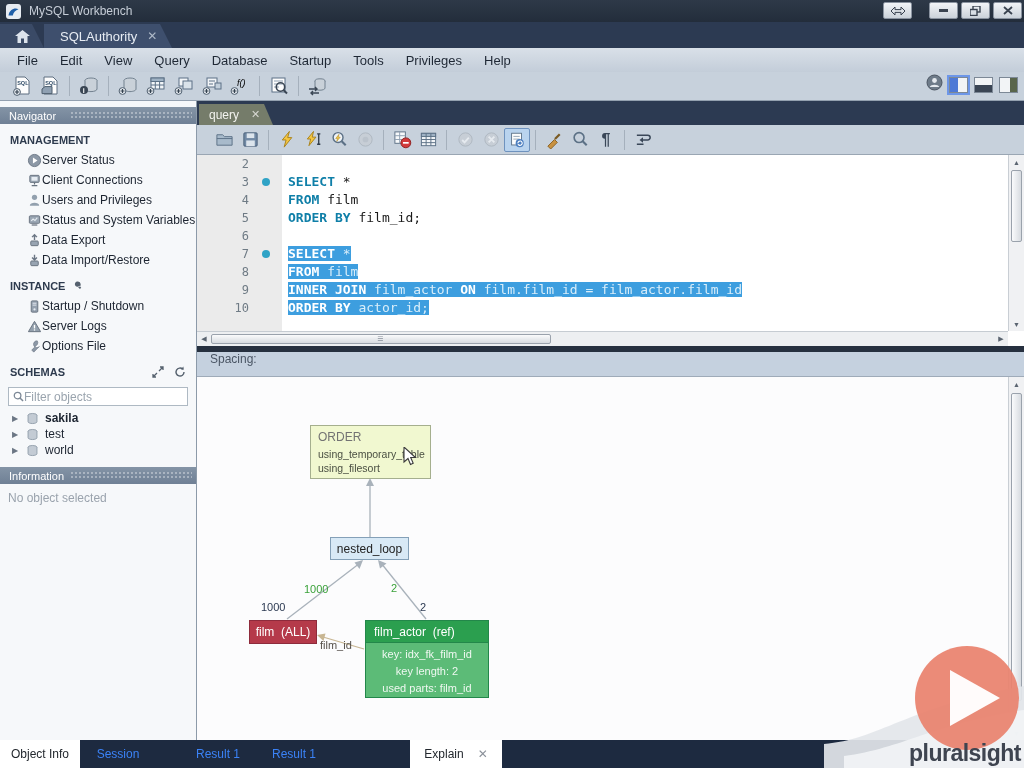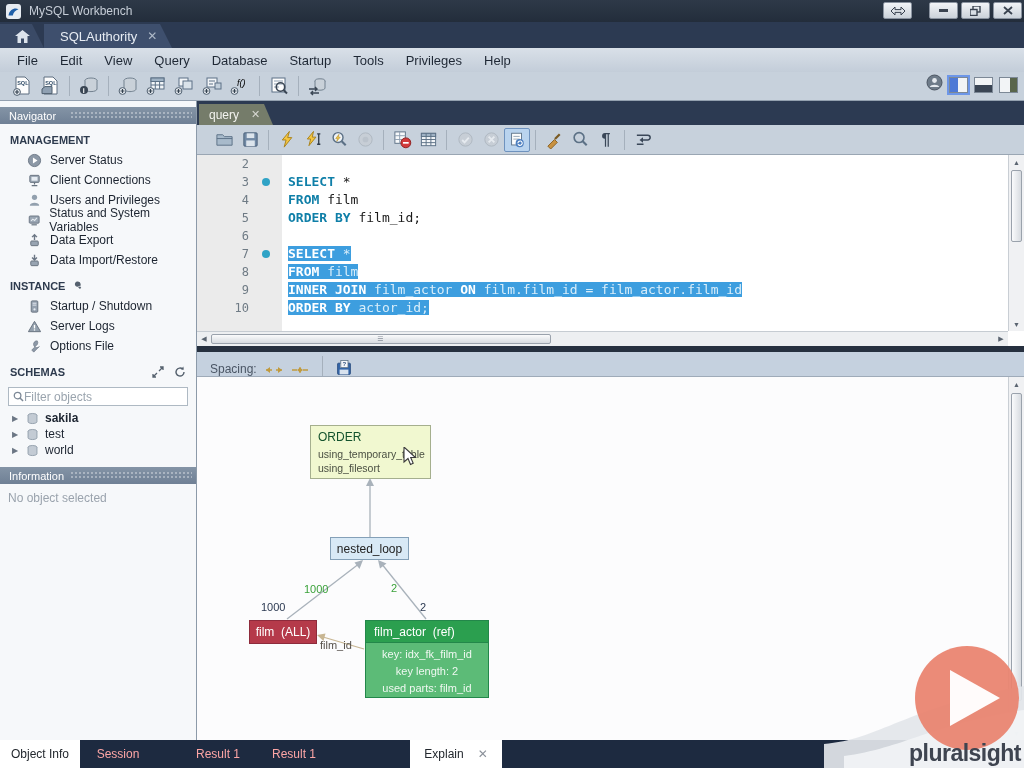--- a/index.html
+++ b/index.html
@@ -45,21 +45,21 @@
 
   
   .sidebar { position:absolute; left:0; top:101px; width:197px; height:755px; background:#F6F8FA;
     border-right:1px solid #8C9AA9; }
   .panel-header { height:17px; background:linear-gradient(#8494A6,#6F8095); color:#FFFFFF; font-size:11px;
     display:flex; align-items:center; padding-left:9px; position:relative; }
   .panel-header::after { content:""; position:absolute; right:4px; top:4px; bottom:4px; left:70px;
     background-image:radial-gradient(rgba(255,255,255,.35) 0.8px, transparent 0.9px); background-size:4px 4px; }
   .nav-hdr { margin-top:6px; }
   .section-title { font-size:11px; font-weight:bold; color:#2E3B4E; padding:10px 0 4px 10px; display:flex; align-items:center; gap:5px; }
-  .nav-item { height:20px; display:flex; align-items:center; padding-left:27px; gap:8px; font-size:12px; color:#1C2430; }
+  .nav-item { height:20px; display:flex; align-items:center; padding-left:27px; gap:0; font-size:12px; color:#1C2430; }
   .schemas-hdr { display:flex; }
   .schemas-icons { margin-left:auto; margin-right:10px; display:flex; gap:10px; }
   .filter-box { margin:5px 8px 4px 8px; height:19px; background:#FFFFFF; border:1px solid #AEB9C3;
     display:flex; align-items:center; padding-left:4px; }
   .filter-box input { border:none; outline:none; width:150px; font-size:12px; color:#333; background:transparent; }
   .filter-box input::placeholder { color:#9AA4AE; }
   .tree-row { height:16px; display:flex; align-items:center; padding-left:12px; gap:6px; font-size:12px; color:#1C2430; }
   .expander { font-size:8px; color:#6B7684; width:8px; }
   .tree-row.bold span.lbl { font-weight:bold; }
   .info-hdr { margin-top:9px; }
@@ -99,46 +99,46 @@
 
   .ed-vscroll { position:absolute; right:0; top:54px; width:16px; height:176px; background:#F0F1F3; border-left:1px solid #C9CED4; }
   .v-arrow { height:14px; display:flex; align-items:center; justify-content:center; font-size:7px; color:#5A6470; }
   .v-thumb { position:absolute; left:2px; width:11px; background:linear-gradient(90deg,#FAFBFC,#D7DBE0);
     border:1px solid #9AA2AC; border-radius:2px; }
   .ed-hscroll { position:absolute; left:0; top:230px; width:811px; height:15px; background:#EDEFF1;
     border-top:1px solid #C6CCD2; display:flex; align-items:center; }
   .splitter { position:absolute; left:0; top:245px; width:100%; height:6px; background:#26303F; }
 
   .ex-toolbar { position:absolute; left:0; top:251px; width:100%; height:25px; background:#C5D1DF;
-    border-bottom:1px solid #9FABB9; display:flex; align-items:flex-end; padding-left:13px; gap:8px; }
+    border-bottom:1px solid #9FABB9; display:flex; align-items:flex-start; padding-left:13px; gap:8px;flex-direction:column; }
   .ex-label { font-size:12px; color:#4A5564; }
 
   .diagram { position:absolute; left:0; top:276px; width:811px; height:363px; background:#FCFCFD; overflow:hidden; }
   .dg-node { position:absolute; font-size:12px; }
   .node-order { left:113px; top:48px; width:121px; height:54px; background:#F1F8D0; border:1px solid #A5AF8E; padding:4px 0 0 7px; }
-  .node-order .t { color:#14532d; font-size:12px; margin-bottom:3px; }
+  .node-order .t { color:#737373; font-size:12px; margin-bottom:3px; }
   .node-order .d { color:#4A4F42; font-size:10.5px; line-height:14px; }
   .node-join { left:133px; top:160px; width:79px; height:23px; background:#D8E9F6; border:1px solid #84A0B8;
     display:flex; align-items:center; justify-content:center; color:#222; }
   .node-film { left:52px; top:243px; width:68px; height:24px; background:#B53A4A; border:1px solid #8E2B3C;
     display:flex; align-items:center; justify-content:center; color:#FFF; white-space:pre; }
   .node-fa { left:168px; top:243px; width:124px; height:78px; background:#5CBB77; border:1px solid #23874A; }
   .node-fa .hd { height:22px; background:#2B9F4F; color:#FFF; display:flex; align-items:center; padding-left:8px;
     border-bottom:1px solid #23874A; white-space:pre; }
   .node-fa .bd { color:#EFF8F1; font-size:11px; line-height:17px; text-align:center; padding-top:3px; }
   .edge-label { position:absolute; font-size:11px; }
   .lbl-green { color:#3AA13A; }
   .lbl-dark { color:#2C3A52; }
   .lbl-ref { color:#55504A;text-align:right; }
   .dg-vscroll { position:absolute; right:0; top:276px; width:16px; height:363px; background:#F0F1F3; border-left:1px solid #C9CED4; }
 
   
   .bottombar { position:absolute; left:0; top:740px; width:1024px; height:28px; background:#1D2A40; }
   .b-tab { position:absolute; top:0; height:28px; display:flex; align-items:center; justify-content:center;
-    font-size:12px; color:#fca5a5; }
+    font-size:12px; color:#3b82f6; }
   .b-tab.active { background:#FFFFFF; color:#23282E; }
   .b-tab .tab-close { color:#8A9099; margin-left:14px; }
 
   
   .watermark { position:absolute; left:824px; top:628px; width:200px; height:140px; pointer-events:none; z-index:50; }
   .ps-text { position:absolute; right:3px; bottom:1px; font-size:23px; font-weight:bold; color:#3E4450; letter-spacing:-0.5px; }
 
   svg text { font-family:"Liberation Sans",sans-serif; }
 </style>
 </head>

